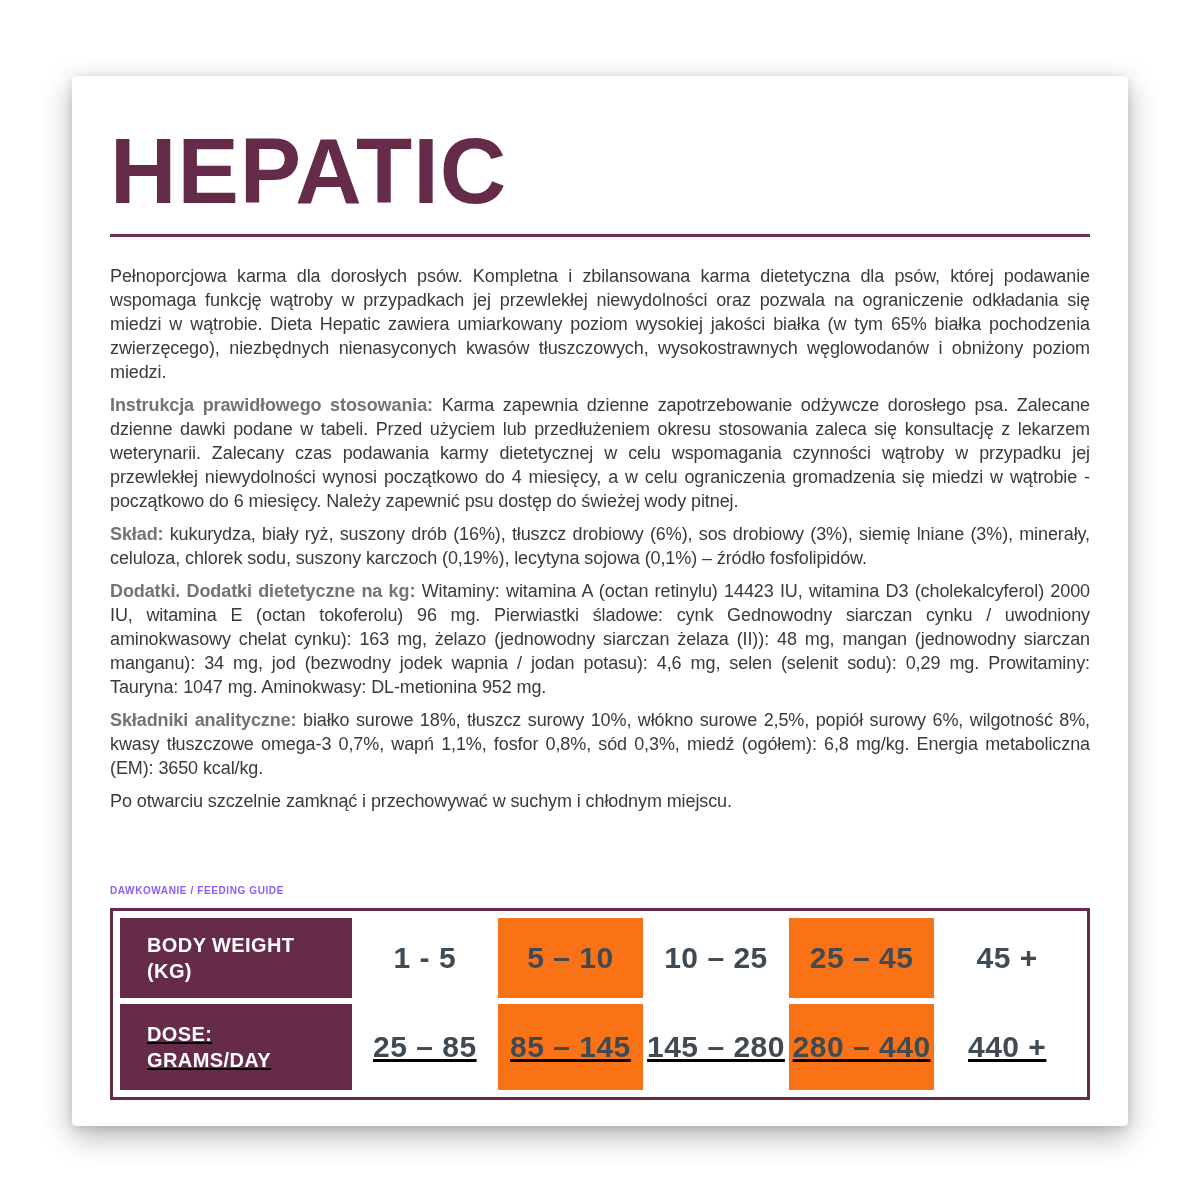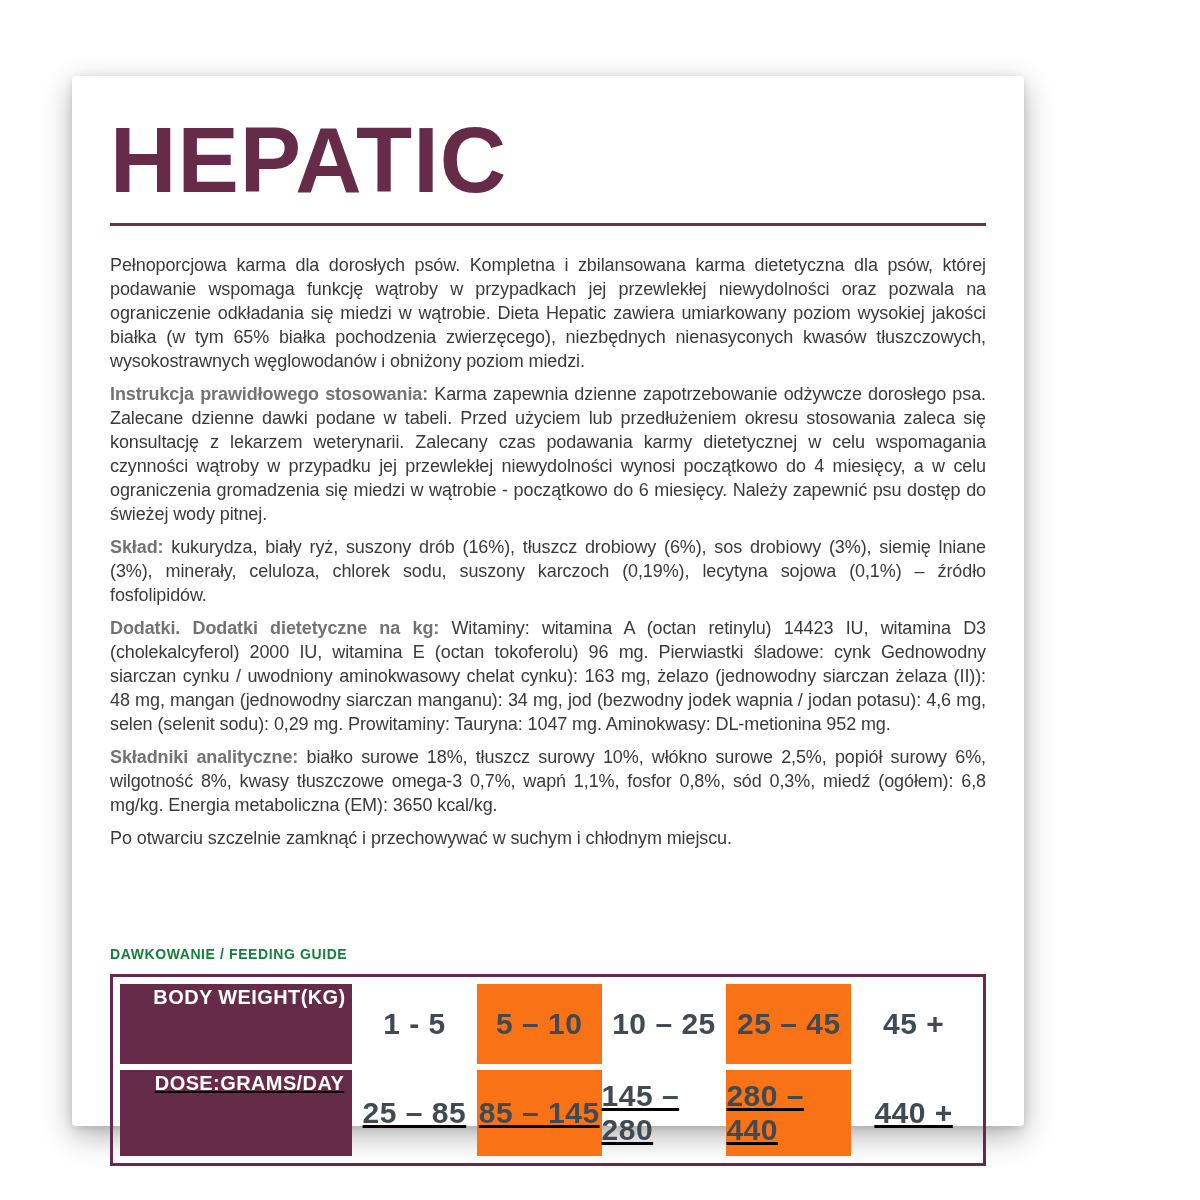--- a/index.html
+++ b/index.html
@@ -14,27 +14,27 @@
     position: relative;
     width: 1200px;
     height: 1200px;
     background: #ffffff;
     overflow: hidden;
   }
   .card {
     position: absolute;
     left: 72px;
     top: 76px;
-    width: 952px;
+    width: 1056px;
     height: 1050px;
     background: #ffffff;
     border-radius: 4px;
     box-shadow: 0 10px 30px rgba(0,0,0,0.30), 0 2px 8px rgba(0,0,0,0.12);
     box-sizing: border-box;
-    padding: 4px 38px;
+    padding: 15px 38px;
   }
   .product-title {
     margin: 34px 0 0 0;
     font-size: 92px;
     line-height: 1;
     font-weight: bold;
     letter-spacing: 1px;
     color: #662b49;
   }
   .title-rule {
@@ -51,25 +51,25 @@
     font-size: 18px;
     line-height: 24px;
     color: #3a3a3a;
     text-align: justify;
     letter-spacing: -0.1px;
   }
   .description p b {
     color: #737373;
   }
   .guide-heading {
-    margin-top: 96px;
-    font-size: 14px;
+    margin-top: 72px;
+    font-size: 10px;
     font-weight: bold;
     letter-spacing: 0.6px;
-    color: #15803d;
+    color: #8b5cf6;
   }
   .guide-table {
     margin-top: 12px;
     border: 3px solid #662b49;
     padding: 7px;
     box-sizing: border-box;
   }
   .guide-row {
     display: grid;
     grid-template-columns: 232px 1fr 1fr 1fr 1fr 1fr;
@@ -81,21 +81,21 @@
     text-decoration: underline;
   }
   .row-header {
     background: #662b49;
     color: #ffffff;
     font-weight: bold;
     font-size: 20px;
     line-height: 26px;
     letter-spacing: 0.4px;
     display: flex;
-    flex-direction: row;
+    flex-direction: column;
     justify-content: center;
     padding-left: 27px;
     box-sizing: border-box;
   }
   .value-cell {
     display: flex;
     align-items: center;
     justify-content: center;
     font-size: 30px;
     font-weight: bold;

